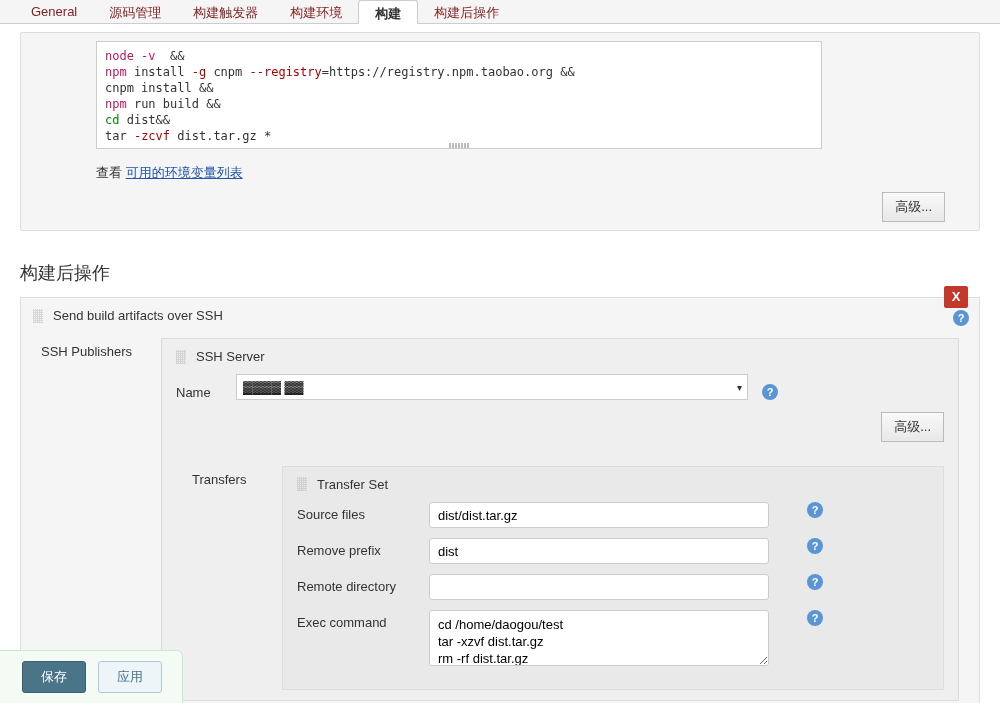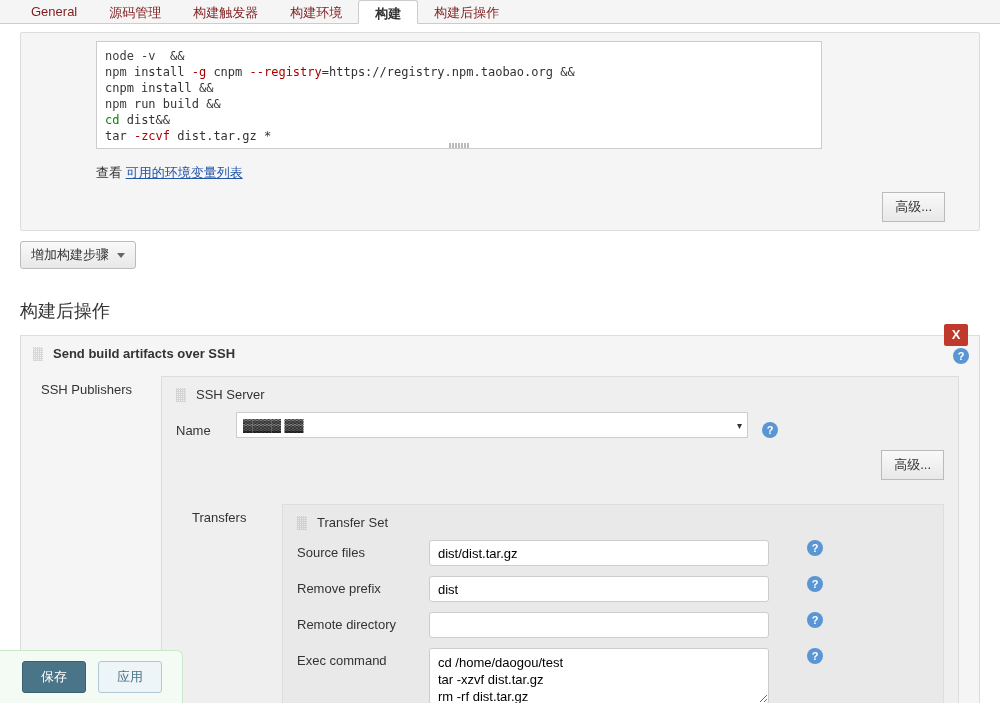--- a/index.html
+++ b/index.html
@@ -7,61 +7,61 @@
     
     .tabs { border-bottom: 1px solid #ccc; background: #f5f5f5; height: 24px; display: flex; padding-left: 15px; }
     .tab { padding: 4px 16px; color: #7f1d1d; cursor: pointer; font-size: 13px; }
     .tab.active { background: #fff; border: 1px solid #ccc; border-bottom: 1px solid #fff; color: #333; font-weight: bold; margin-bottom: -1px; border-radius: 3px 3px 0 0; }
     
     .main-content { padding: 0 20px 20px 20px; }
     
     .textarea-wrap { margin-left: 65px; margin-top: 0; }
     .code-editor { width: 726px; min-height: 108px; border: 1px solid #ccc; background: #fff; padding: 6px 8px 0 8px; font-family: Monaco, Consolas, monospace; font-size: 12px; line-height: 16px; white-space: pre; overflow: hidden; position: relative; }
     .code-editor .grip { position: absolute; bottom: 0; left: 50%; transform: translateX(-50%); width: 20px; height: 5px; background: repeating-linear-gradient(90deg, #bbb, #bbb 2px, transparent 2px, transparent 3px); }
-    .kw-blue { color: #404040; }
+    .kw-blue { color: #be185d; }
     .kw-red { color: #AA0000; }
     .kw-green { color: #008800; }
     
     .env-row { margin-left: 65px; margin-top: 15px; font-size: 13px; }
     .env-row a { color: #2255aa; text-decoration: underline; }
     
     .right-btn-row { margin-top: 10px; text-align: right; padding-right: 24px; }
     .btn { display: inline-block; padding: 5px 12px; border: 1px solid #bbb; border-radius: 0; background: linear-gradient(#f9f9f9, #e8e8e8); color: #333; cursor: pointer; font-size: 13px; }
     
     .build-section { border: 1px solid #ddd; border-radius: 2px; background: #f5f5f5; padding: 8px 10px; margin-top: 8px; }
     
     .add-step-row { margin-top: 10px; }
     .dropdown-btn { display: inline-flex; align-items: center; padding: 4px 10px; border: 1px solid #bbb; border-radius: 3px; background: linear-gradient(#f9f9f9, #e8e8e8); cursor: pointer; font-size: 13px; }
     .dropdown-btn .arrow { margin-left: 8px; width: 0; height: 0; border-left: 4px solid transparent; border-right: 4px solid transparent; border-top: 5px solid #666; }
     
     .section-heading { font-size: 18px; font-weight: normal; margin-top: 30px; margin-bottom: 12px; }
     
     .post-build-section { border: 1px solid #ddd; background: #f5f5f5; position: relative; }
     .section-header { display: flex; align-items: center; padding: 10px 12px; position: relative; }
     .drag-handle { width: 10px; height: 14px; background: repeating-linear-gradient(90deg, #bbb, #bbb 1px, transparent 1px, transparent 2px), repeating-linear-gradient(0deg, #bbb, #bbb 1px, transparent 1px, transparent 2px); margin-right: 10px; opacity: 0.5; }
-    .section-title { font-weight: bold; }
+    .section-title { font-weight: normal; }
     .delete-x { position: absolute; top: -12px; right: 11px; width: 24px; height: 22px; background: #c0392b; color: #fff; text-align: center; line-height: 22px; font-weight: bold; border-radius: 2px; cursor: pointer; }
     .help-icon { position: absolute; right: 10px; top: 12px; width: 16px; height: 16px; border-radius: 50%; background: #5a95d4; color: #fff; text-align: center; line-height: 16px; font-size: 11px; font-weight: bold; cursor: pointer; }
     
     .inner-body { padding: 5px 20px 20px 20px; }
     .row { display: flex; align-items: flex-start; }
     .label-col { width: 120px; flex-shrink: 0; padding-top: 6px; font-size: 13px; }
     
     .ssh-server-block { flex: 1; border: 1px solid #ddd; background: #efefef; padding: 10px 14px; }
     .ssh-server-head { display: flex; align-items: center; margin-bottom: 10px; }
     .name-row { display: flex; align-items: flex-end; position: relative; }
     .name-label { width: 60px; }
     .select-wrap { flex: 1; max-width: 512px; position: relative; }
     .select-wrap select { width: 100%; height: 26px; border: 1px solid #ccc; background: #fff; padding: 2px 6px; font-size: 13px; appearance: none; }
     .select-arrow { position: absolute; right: 6px; top: 50%; transform: translateY(-50%); pointer-events: none; font-size: 10px; color: #333; }
     .help-inline { width: 16px; height: 16px; border-radius: 50%; background: #5a95d4; color: #fff; text-align: center; line-height: 16px; font-size: 11px; font-weight: bold; cursor: pointer; margin-left: 14px; flex-shrink: 0; }
     
     .transfers-block { margin-top: 24px; }
     .transfer-set { flex: 1; border: 1px solid #ddd; background: #e9e9e9; padding: 10px 14px; margin-left: 0; }
-    .transfer-head { display: flex; align-items: flex-end; margin-bottom: 10px; }
+    .transfer-head { display: flex; align-items: flex-start; margin-bottom: 10px; }
     .field-row { display: flex; align-items: flex-start; margin-bottom: 10px; position: relative; gap: 24px; }
     .field-label { width: 108px; flex-shrink: 0; padding-top: 5px; font-size: 13px; }
     .field-input { flex: 1; max-width: 340px; }
     .field-input input[type=text] { width: 100%; height: 26px; border: 1px solid #ccc; border-radius: 3px; padding: 3px 8px; font-size: 13px; }
     .field-input textarea { width: 100%; height: 56px; border: 1px solid #ccc; border-radius: 3px; padding: 5px 8px; font-size: 13px; font-family: inherit; line-height: 17px; resize: both; }
     
     .save-bar { position: fixed; bottom: 0; left: 0; padding: 10px 20px 10px 22px; background: #f4fbf4; border: 1px solid #cce8cc; border-bottom: none; border-left: none; border-radius: 0 6px 0 0; display: flex; gap: 12px; }
     .btn-save { padding: 6px 18px; background: #4a7589; color: #fff; border: 1px solid #3a6070; border-radius: 3px; cursor: pointer; font-size: 13px; }
     .btn-apply { padding: 6px 18px; background: #eef5f8; color: #4a7589; border: 1px solid #b0c8d4; border-radius: 3px; cursor: pointer; font-size: 13px; }
     
@@ -92,26 +92,20 @@
 <div class="grip"></div></div>
     </div>
     <div class="env-row">
       <span>查看 </span><a href="#">可用的环境变量列表</a>
     </div>
     <div class="right-btn-row">
       <span class="btn">高级...</span>
     </div>
   </div>
 
-  <div class="add-step-row">
-    <span class="dropdown-btn">
-      <span>增加构建步骤</span>
-      <span class="arrow"></span>
-    </span>
-  </div>
 
   <div class="section-heading">构建后操作</div>
 
   <div class="post-build-section">
     <div class="delete-x">X</div>
     <div class="section-header">
       <div class="drag-handle"></div>
       <div class="section-title">Send build artifacts over SSH</div>
       <div class="help-icon">?</div>
     </div>

